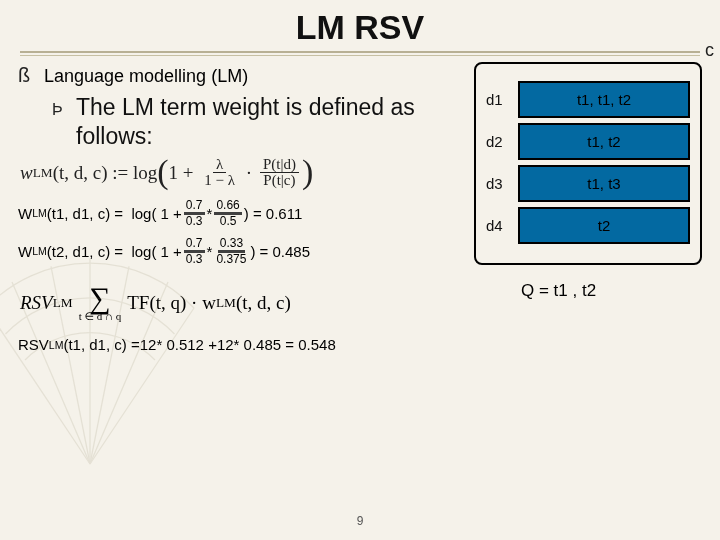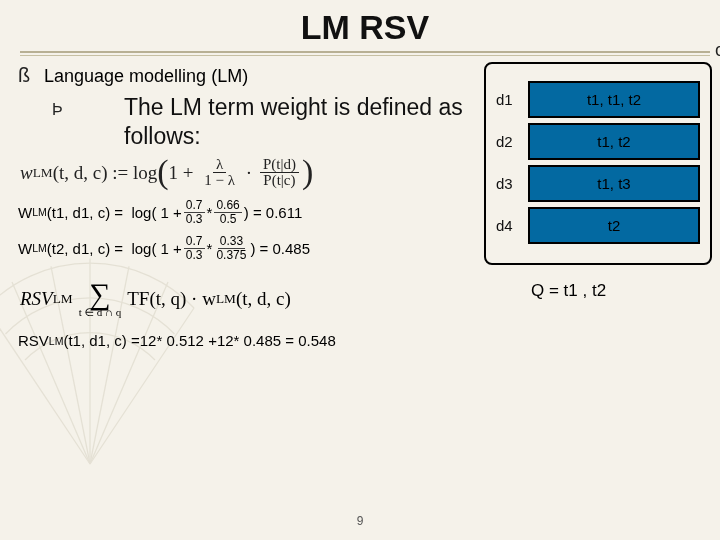--- a/index.html
+++ b/index.html
@@ -8,21 +8,21 @@
     height: 540px;
     background: #f5f2ea;
     font-family: Arial, Helvetica, sans-serif;
     position: relative;
     overflow: hidden;
   }
   .slide {
     width: 720px;
     height: 540px;
     position: relative;
-    padding: 8px 8px 0 18px;
+    padding: 8px 18px 0 18px;
   }
   .fan-deco {
     position: absolute;
     left: -40px;
     bottom: 50px;
     width: 260px;
     height: 260px;
     opacity: 0.25;
     pointer-events: none;
   }
@@ -84,21 +84,20 @@
   .bul2 {
     font-size: 16px;
     width: 14px;
     flex: 0 0 14px;
     color: #222;
   }
   .sub-text {
     font-size: 23px;
     color: #111;
     line-height: 1.25;
-    margin-left: 48px;
   }
   .formula-box {
     margin-top: 6px;
     margin-left: 2px;
     font-family: "Times New Roman", serif;
     color: #222;
   }
   .f-row {
     display: flex;
     align-items: center;
@@ -132,21 +131,21 @@
     margin-left: 0px;
   }
   .calc-row .mini-frac {
     display: inline-flex;
     flex-direction: column;
     align-items: center;
     font-size: 12px;
     line-height: 1.05;
     margin: 0 2px;
   }
-  .calc-row .mini-frac .num { border-bottom: 1px solid #404040; padding: 0 2px; }
+  .calc-row .mini-frac .num { border-bottom: 3px solid #404040; padding: 0 2px; }
   .calc-row .mini-frac .den { padding: 0 2px; text-align: center; }
   .rsv-def {
     margin-top: 18px;
     margin-left: 2px;
     font-family: "Times New Roman", serif;
     font-size: 19px;
     display: flex;
     align-items: center;
   }
   .sigma-block {

